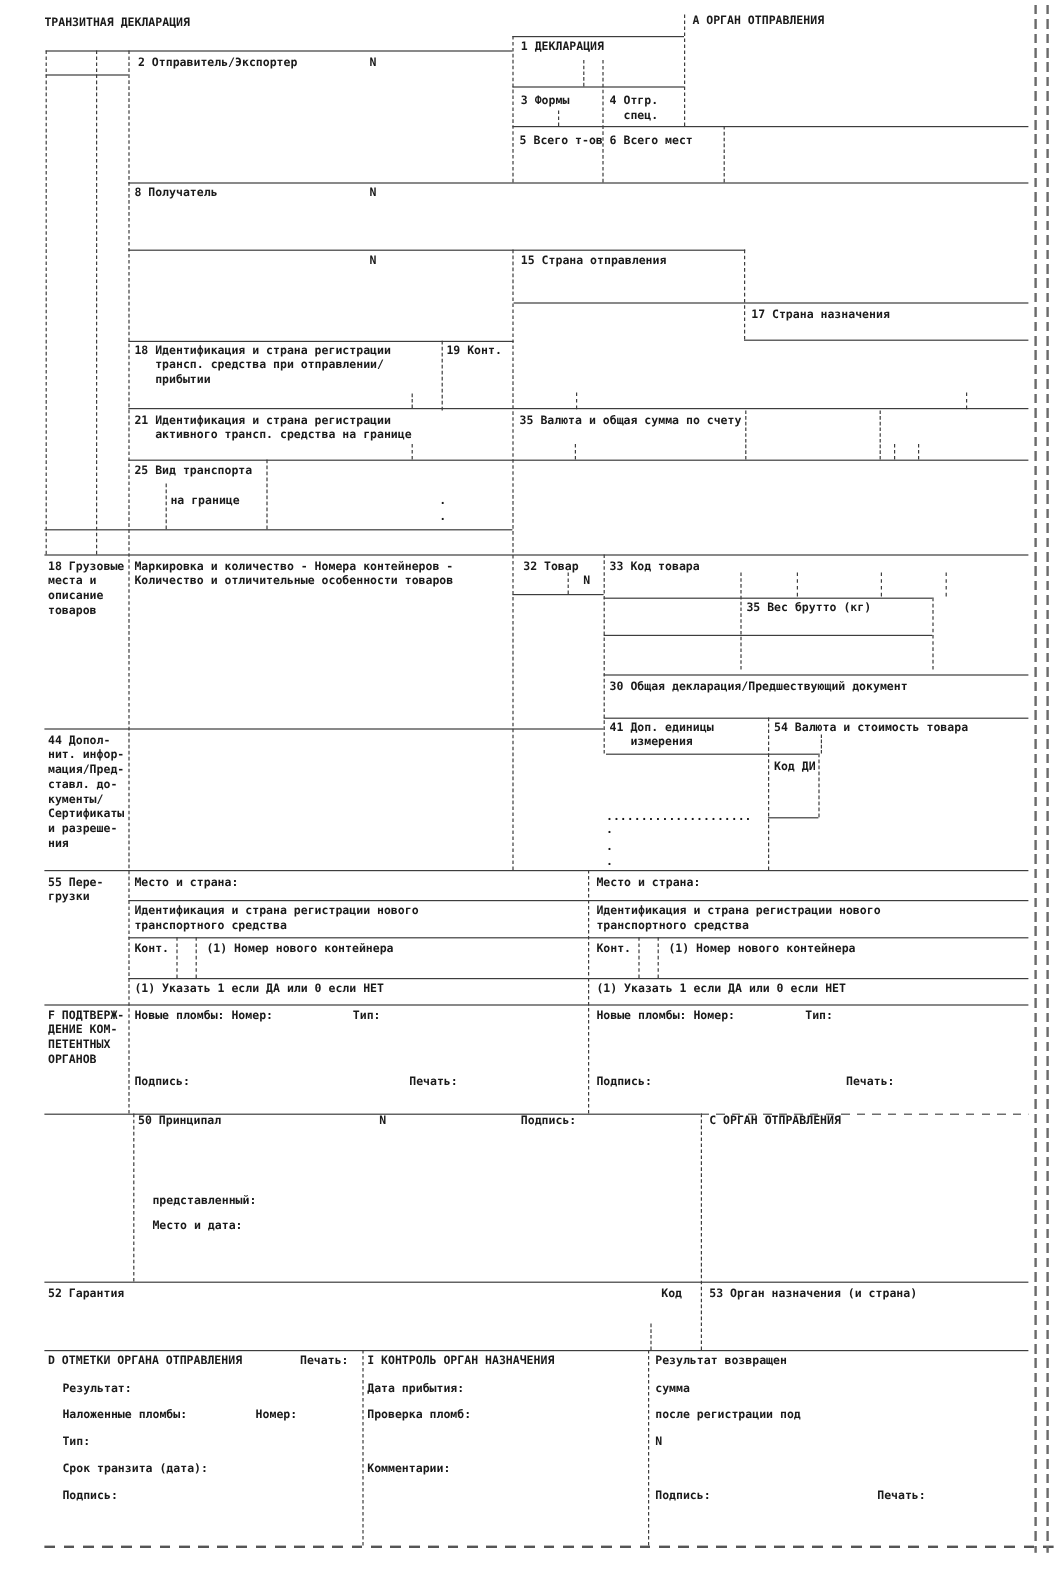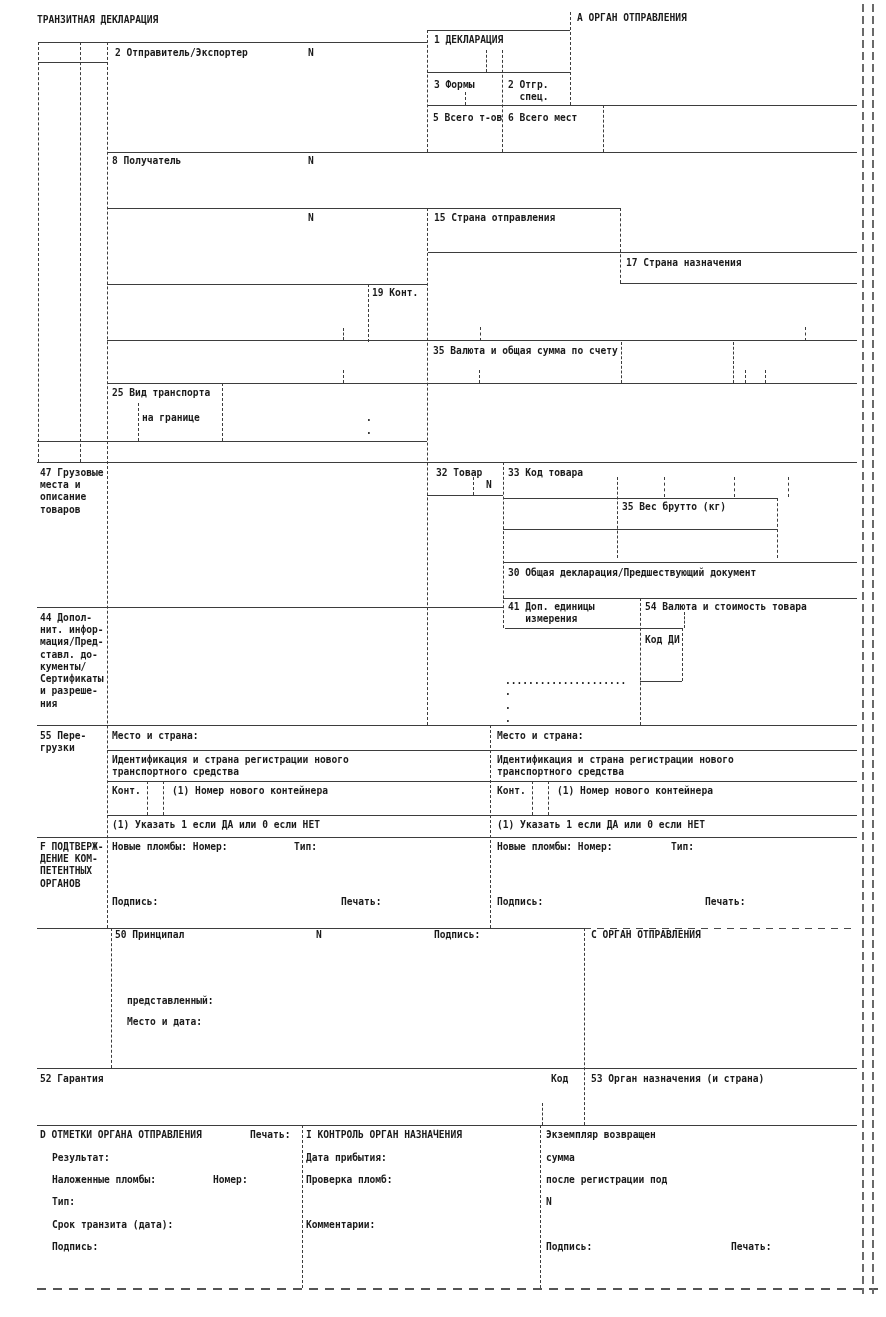--- a/index.html
+++ b/index.html
@@ -99,42 +99,49 @@
   <div class="vr" style="left:862px;top:4px;height:1290px"></div>
   <div class="vr" style="left:872px;top:4px;height:1290px"></div>
 
   <div class="t" style="left:37px;top:14px">ТРАНЗИТНАЯ ДЕКЛАРАЦИЯ</div>
   <div class="t" style="left:577px;top:12px">А ОРГАН ОТПРАВЛЕНИЯ</div>
 
   <div class="t" style="left:434px;top:34px">1 ДЕКЛАРАЦИЯ</div>
   <div class="t" style="left:115px;top:47px">2 Отправитель/Экспортер</div>
   <div class="t" style="left:308px;top:47px">N</div>
   <div class="t" style="left:434px;top:79px">3 Формы</div>
-  <div class="t" style="left:508px;top:79px">2 Отгр.
+  <div class="t" style="left:508px;top:79px">4 Отгр.
   спец.</div>
   <div class="t" style="left:433px;top:112px">5 Всего т-ов</div>
   <div class="t" style="left:508px;top:112px">6 Всего мест</div>
 
   <div class="t" style="left:112px;top:155px">8 Получатель</div>
   <div class="t" style="left:308px;top:155px">N</div>
   <div class="t" style="left:308px;top:212px">N</div>
   <div class="t" style="left:434px;top:212px">15 Страна отправления</div>
   <div class="t" style="left:626px;top:257px">17 Страна назначения</div>
 
+  <div class="t" style="left:112px;top:287px">18 Идентификация и страна регистрации
+   трансп. средства при отправлении/
+   прибытии</div>
   <div class="t" style="left:372px;top:287px">19 Конт.</div>
+  <div class="t" style="left:112px;top:345px">21 Идентификация и страна регистрации
+   активного трансп. средства на границе</div>
   <div class="t" style="left:433px;top:345px">35 Валюта и общая сумма по счету</div>
   <div class="t" style="left:112px;top:387px">25 Вид транспорта</div>
   <div class="t" style="left:142px;top:412px">на границе</div>
   <div class="t" style="left:366px;top:412px">.</div>
   <div class="t" style="left:366px;top:425px">.</div>
 
-  <div class="t" style="left:40px;top:467px">47 Грузовые
+  <div class="t" style="left:40px;top:467px">18 Грузовые
 места и
 описание
 товаров</div>
+  <div class="t" style="left:112px;top:467px">Маркировка и количество - Номера контейнеров -
+Количество и отличительные особенности товаров</div>
   <div class="t" style="left:436px;top:467px">32 Товар</div>
   <div class="t" style="left:486px;top:479px">N</div>
   <div class="t" style="left:508px;top:467px">33 Код товара</div>
   <div class="t" style="left:622px;top:501px">35 Вес брутто (кг)</div>
   <div class="t" style="left:508px;top:567px">30 Общая декларация/Предшествующий документ</div>
   <div class="t" style="left:508px;top:601px">41 Доп. единицы
    измерения</div>
   <div class="t" style="left:645px;top:601px">54 Валюта и стоимость товара</div>
   <div class="t" style="left:645px;top:634px">Код ДИ</div>
   <div class="t" style="left:505px;top:675px">.....................</div>
@@ -196,20 +203,20 @@
   <div class="t" style="left:213px;top:1174px">Номер:</div>
   <div class="t" style="left:52px;top:1196px">Тип:</div>
   <div class="t" style="left:52px;top:1219px">Срок транзита (дата):</div>
   <div class="t" style="left:52px;top:1241px">Подпись:</div>
 
   <div class="t" style="left:306px;top:1129px">I КОНТРОЛЬ ОРГАН НАЗНАЧЕНИЯ</div>
   <div class="t" style="left:306px;top:1152px">Дата прибытия:</div>
   <div class="t" style="left:306px;top:1174px">Проверка пломб:</div>
   <div class="t" style="left:306px;top:1219px">Комментарии:</div>
 
-  <div class="t" style="left:546px;top:1129px">Экземпляр возвращен</div>
+  <div class="t" style="left:546px;top:1129px">Результат возвращен</div>
   <div class="t" style="left:546px;top:1152px">сумма</div>
   <div class="t" style="left:546px;top:1174px">после регистрации под</div>
   <div class="t" style="left:546px;top:1196px">N</div>
   <div class="t" style="left:546px;top:1241px">Подпись:</div>
   <div class="t" style="left:731px;top:1241px">Печать:</div>
 
 </div>
 
 </body></html>

